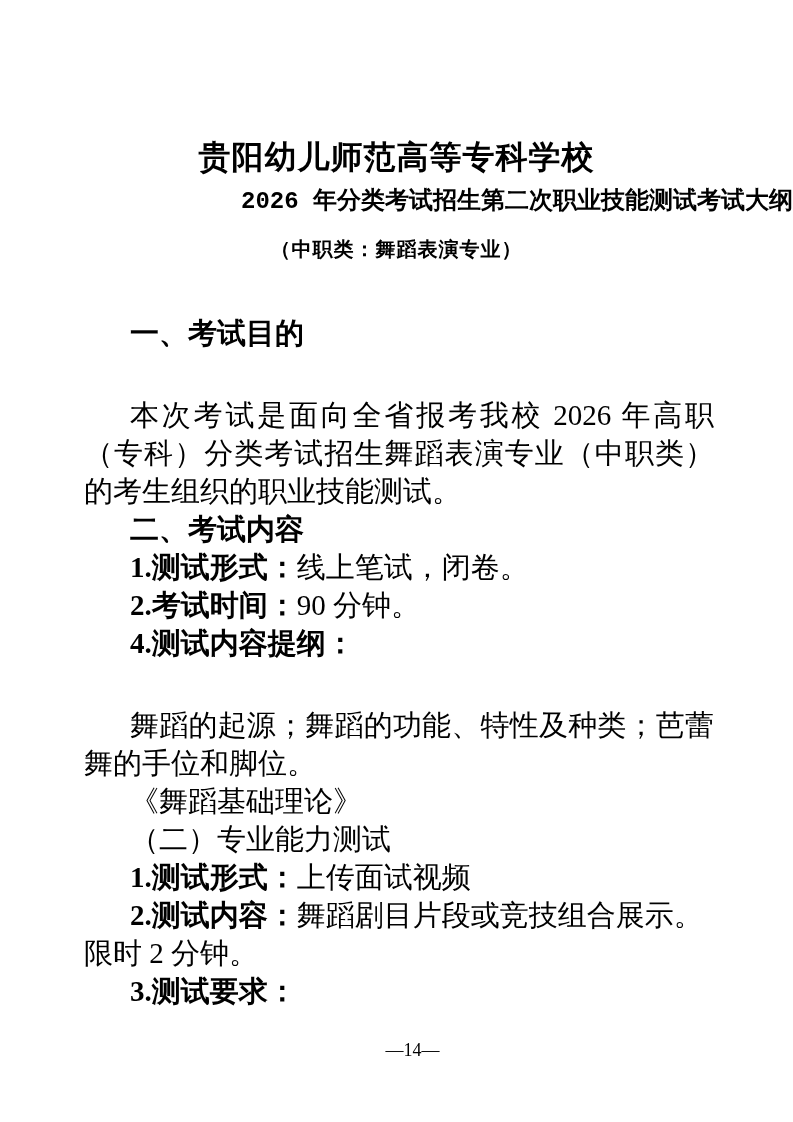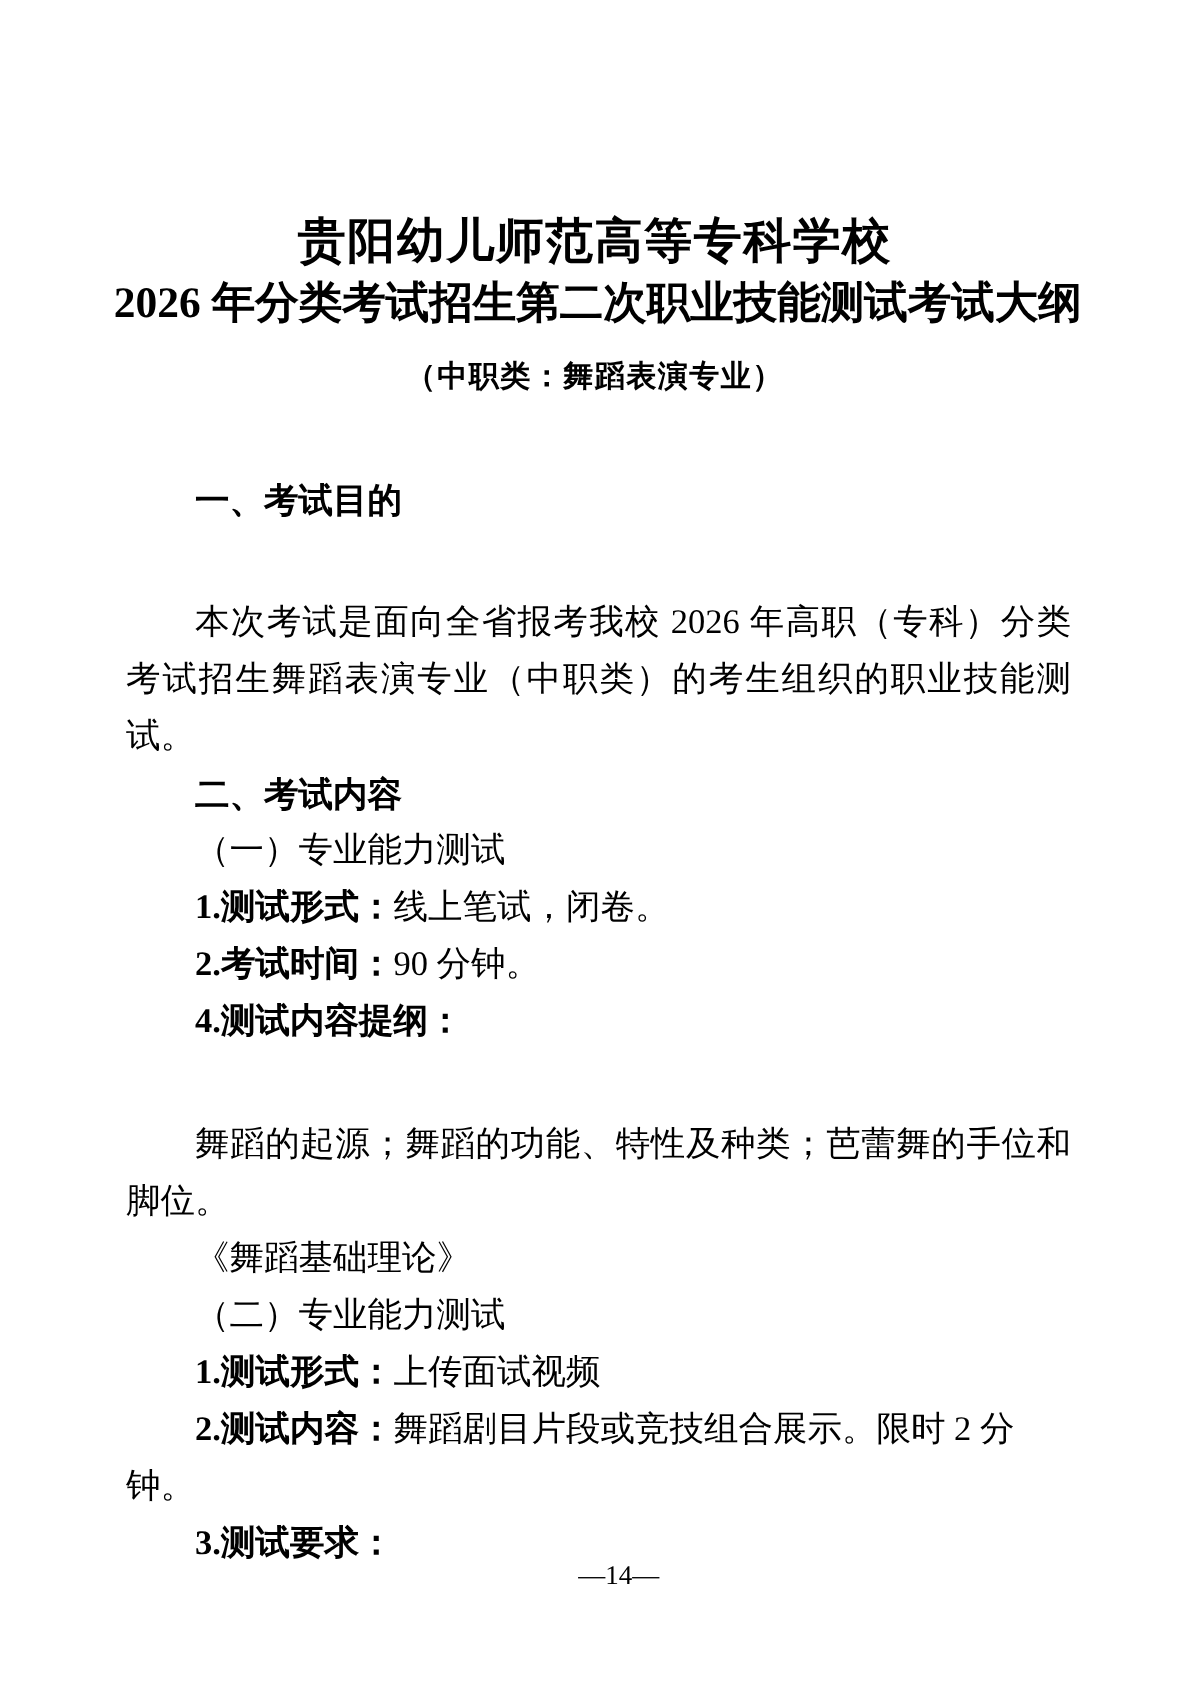--- a/index.html
+++ b/index.html
@@ -14,48 +14,50 @@
     margin: 0 auto;
     background: #ffffff;
     color: #000000;
     font-family: "Liberation Serif", "DejaVu Serif", serif;
     overflow: hidden;
   }
   
   .titles {
     padding-top: 138px;
     text-align: center;
+    font-family: Liberation Mono, monospace;
   }
   .titles h1 {
     margin: 0;
     font-size: 32px;
     line-height: 44px;
     font-weight: bold;
     letter-spacing: 1px;
   }
   .titles h2 {
     margin: 4px 0 0 4px;
-    font-size: 29px;
+    font-size: 24px;
     line-height: 32px;
     font-weight: bold;
+    text-align: right;
   }
   .titles h3 {
     margin: 18px 0 0 0;
     font-size: 20px;
     line-height: 30px;
     font-weight: bold;
     letter-spacing: 1px;
   }
   
   .content {
     margin: 48px 79px 0 84px; 
   }
   .content p {
     margin: 0;
-    font-size: 23px;
+    font-size: 29px;
     line-height: 38px;
     text-indent: 46px; 
   }
   .content p.heading {
     font-family: "Liberation Sans", "DejaVu Sans", sans-serif;
     font-weight: bold;
   }
   .content p.para {
     text-align: justify;
     margin-top: 44px;
@@ -84,21 +86,20 @@
     <h1>贵阳幼儿师范高等专科学校</h1>
     <h2>2026 年分类考试招生第二次职业技能测试考试大纲</h2>
     <h3>（中职类：舞蹈表演专业）</h3>
   </header>
 
   <main class="content" id="content">
 
   <p class="heading">一、考试目的</p>
       <p class="para">本次考试是面向全省报考我校 2026 年高职（专科）分类考试招生舞蹈表演专业（中职类）的考生组织的职业技能测试。</p>
       <p class="heading">二、考试内容</p>
-      <p class="sub">（一）专业能力测试</p>
       <p class="item"><span class="label">1.测试形式：</span><span>线上笔试，闭卷。</span></p>
       <p class="item"><span class="label">2.考试时间：</span><span>90 分钟。</span></p>
       <p class="item"><span class="label">4.测试内容提纲：</span></p>
       <p class="para">舞蹈的起源；舞蹈的功能、特性及种类；芭蕾舞的手位和脚位。</p>
       <p class="sub">《舞蹈基础理论》</p>
       <p class="sub">（二）专业能力测试</p>
       <p class="item"><span class="label">1.测试形式：</span><span>上传面试视频</span></p>
       <p class="item"><span class="label">2.测试内容：</span><span>舞蹈剧目片段或竞技组合展示。限时 2 分钟。</span></p>
       <p class="item"><span class="label">3.测试要求：</span></p>
     </main>

